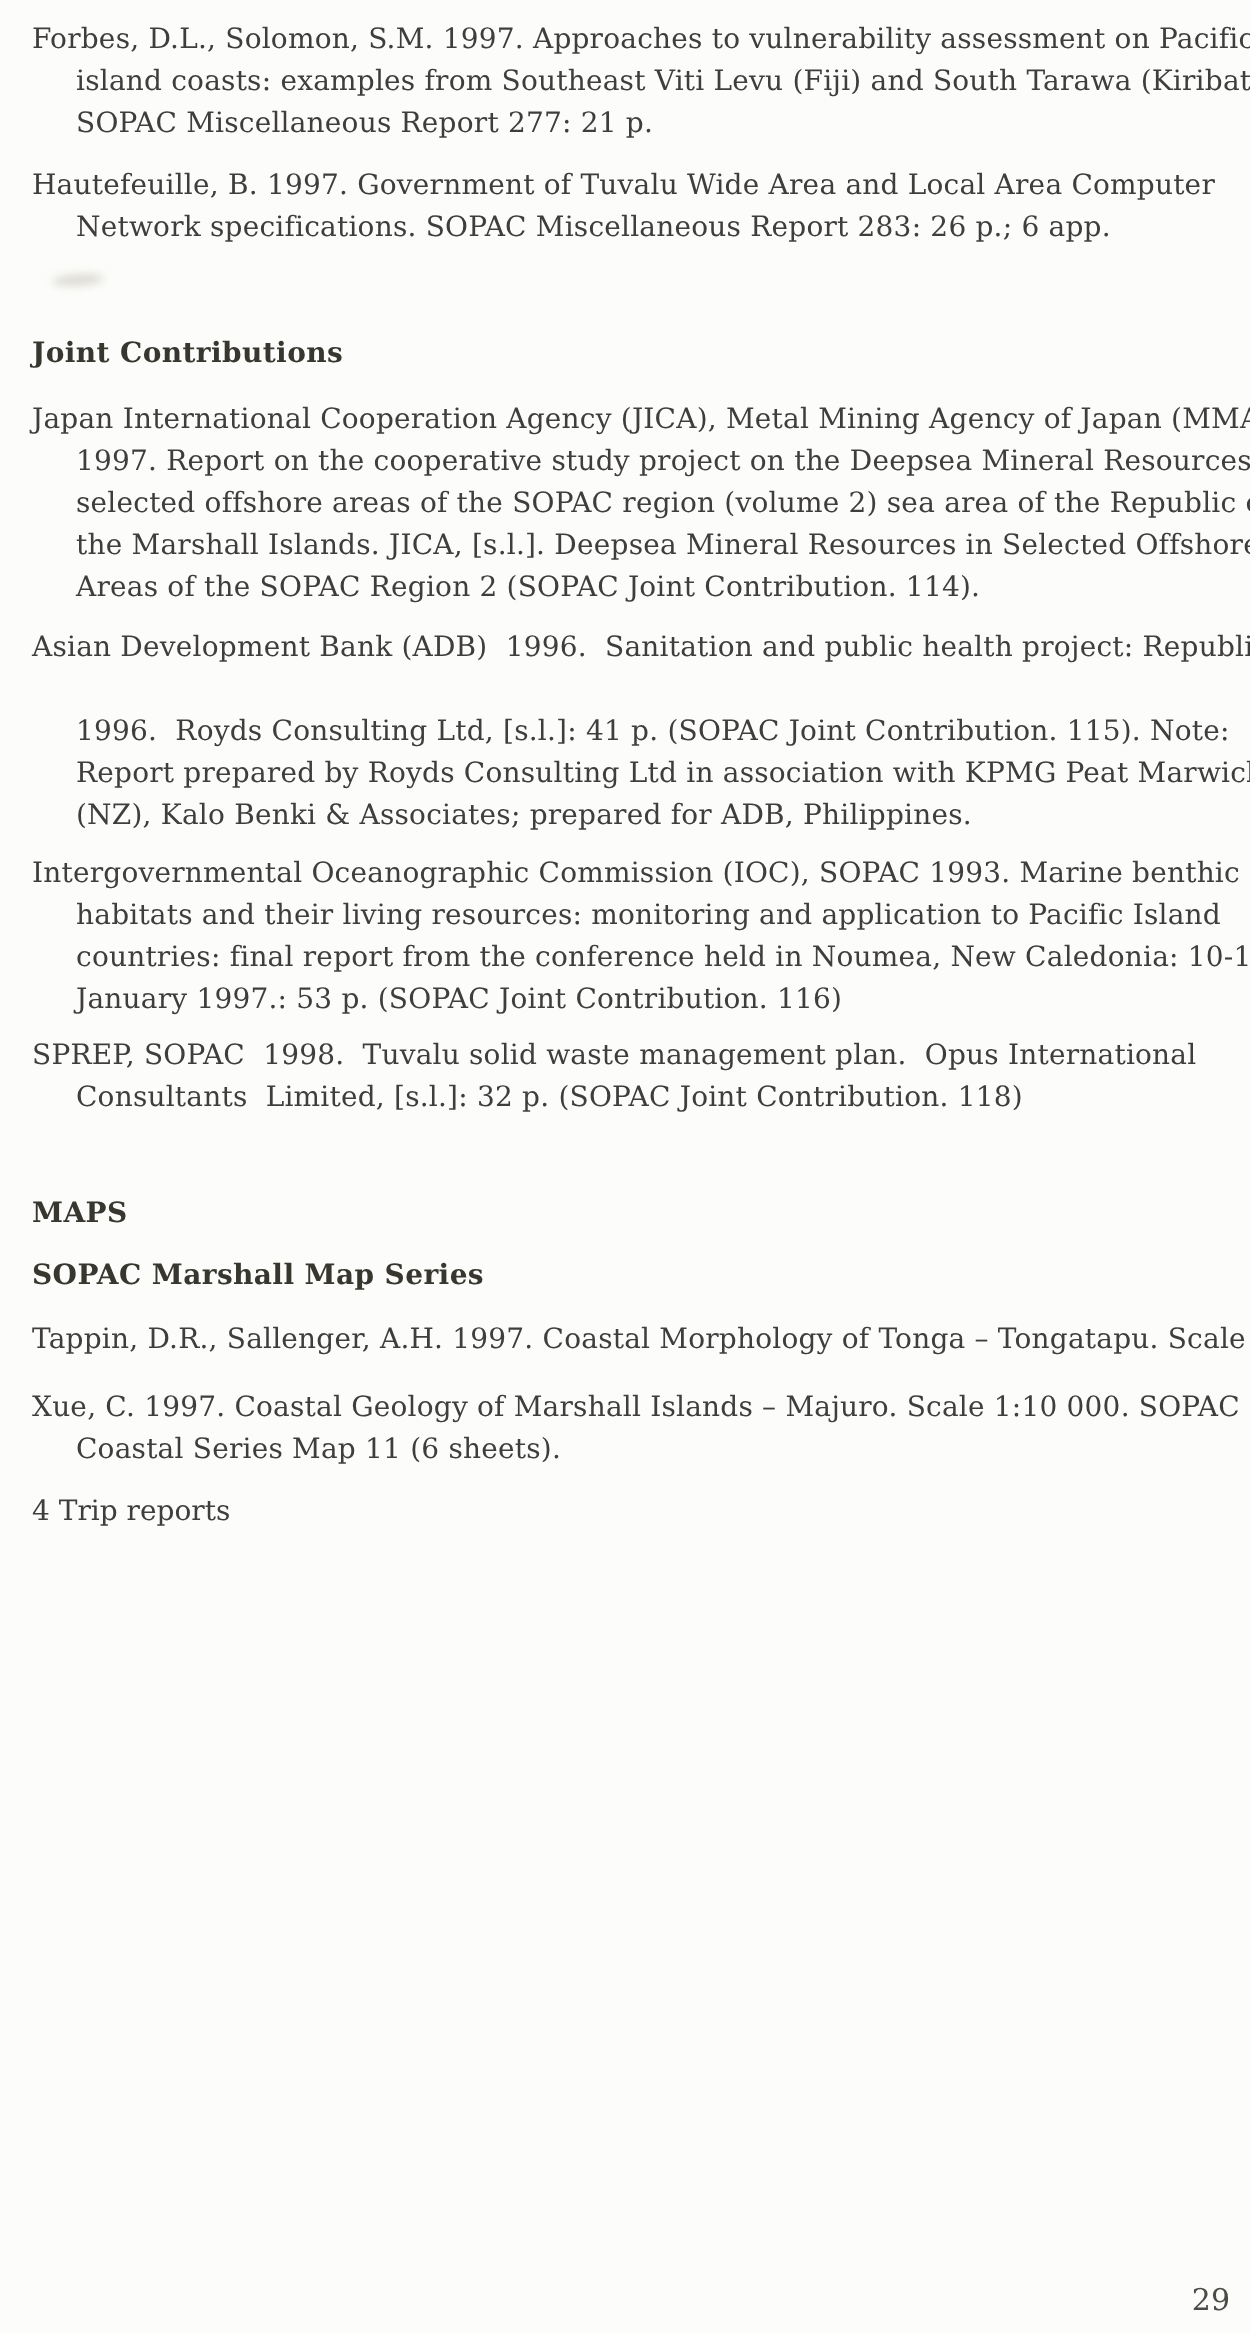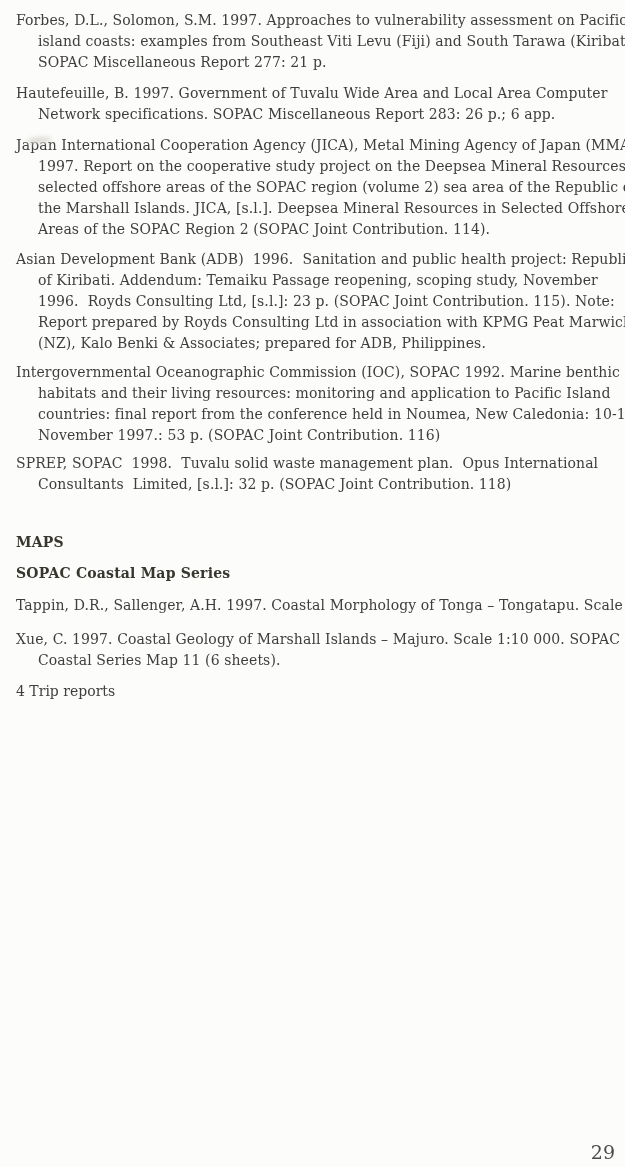--- a/index.html
+++ b/index.html
@@ -49,21 +49,21 @@
   }
   .m-after-sprep { margin-bottom: 0; }
   .gap-fix-asian { margin-bottom: 9px; }
   .gap-fix-ioc   { margin-bottom: 7px; }
   .gap-fix-atl   { margin-bottom: 8px; }
   .gap-fix-tappin { margin-bottom: 13px; }
   .page-number {
     position: absolute;
     top: 1141px;
     right: 10px;
-    font-size: 19px;
+    font-size: 15px;
     color: #4c4b48;
   }
   .scan-artifact {
     position: absolute;
     left: 26px;
     top: 137px;
     width: 26px;
     height: 6px;
     background: #dddcd6;
     border-radius: 50%;
@@ -82,52 +82,53 @@
     <span class="line cont">SOPAC Miscellaneous Report 277: 21 p.</span>
   </p>
 
   <p class="ref-entry">
     <span class="line">Hautefeuille, B. 1997. Government of Tuvalu Wide Area and Local Area Computer</span><br>
     <span class="line cont">Network specifications. SOPAC Miscellaneous Report 283: 26 p.; 6 app.</span>
   </p>
 
   <div class="scan-artifact"></div>
 
+  <div class="section-heading h-joint">Joint Contributions</div>
 
   <p class="ref-entry gap-fix-asian">
     <span class="line">Japan International Cooperation Agency (JICA), Metal Mining Agency of Japan (MMAJ)</span><br>
     <span class="line cont">1997. Report on the cooperative study project on the Deepsea Mineral Resources in</span><br>
     <span class="line cont">selected offshore areas of the SOPAC region (volume 2) sea area of the Republic of</span><br>
     <span class="line cont">the Marshall Islands. JICA, [s.l.]. Deepsea Mineral Resources in Selected Offshore</span><br>
     <span class="line cont">Areas of the SOPAC Region 2 (SOPAC Joint Contribution. 114).</span>
   </p>
 
   <p class="ref-entry gap-fix-atl">
     <span class="line">Asian Development Bank (ADB)  1996.  Sanitation and public health project: Republic</span><br>
-    <span class="line cont">of Kiribati. Addendum: Temaiku Passage reopening, scoping study, November</span><br>
-    <span class="line cont">1996.  Royds Consulting Ltd, [s.l.]: 23 p. (SOPAC Joint Contribution. 115). Note:</span><br>
+    <br>
+    <span class="line cont">1996.  Royds Consulting Ltd, [s.l.]: 41 p. (SOPAC Joint Contribution. 115). Note:</span><br>
     <span class="line cont">Report prepared by Royds Consulting Ltd in association with KPMG Peat Marwick</span><br>
     <span class="line cont">(NZ), Kalo Benki &amp; Associates; prepared for ADB, Philippines.</span>
   </p>
 
   <p class="ref-entry gap-fix-ioc">
-    <span class="line">Intergovernmental Oceanographic Commission (IOC), SOPAC 1992. Marine benthic</span><br>
+    <span class="line">Intergovernmental Oceanographic Commission (IOC), SOPAC 1993. Marine benthic</span><br>
     <span class="line cont">habitats and their living resources: monitoring and application to Pacific Island</span><br>
     <span class="line cont">countries: final report from the conference held in Noumea, New Caledonia: 10-14</span><br>
-    <span class="line cont">November 1997.: 53 p. (SOPAC Joint Contribution. 116)</span>
+    <span class="line cont">January 1997.: 53 p. (SOPAC Joint Contribution. 116)</span>
   </p>
 
   <p class="ref-entry m-after-sprep">
     <span class="line">SPREP, SOPAC  1998.  Tuvalu solid waste management plan.  Opus International</span><br>
     <span class="line cont">Consultants  Limited, [s.l.]: 32 p. (SOPAC Joint Contribution. 118)</span>
   </p>
 
   <div class="section-heading h-maps">MAPS</div>
 
-  <div class="section-heading h-series">SOPAC Coastal Map Series</div>
+  <div class="section-heading h-series">SOPAC Marshall Map Series</div>
 
   <p class="ref-entry gap-fix-tappin">
     <span class="line">Tappin, D.R., Sallenger, A.H. 1997. Coastal Morphology of Tonga – Tongatapu. Scale 1:</span><br>
   </p>
 
   <p class="ref-entry">
     <span class="line">Xue, C. 1997. Coastal Geology of Marshall Islands – Majuro. Scale 1:10 000. SOPAC</span><br>
     <span class="line cont">Coastal Series Map 11 (6 sheets).</span>
   </p>
 

